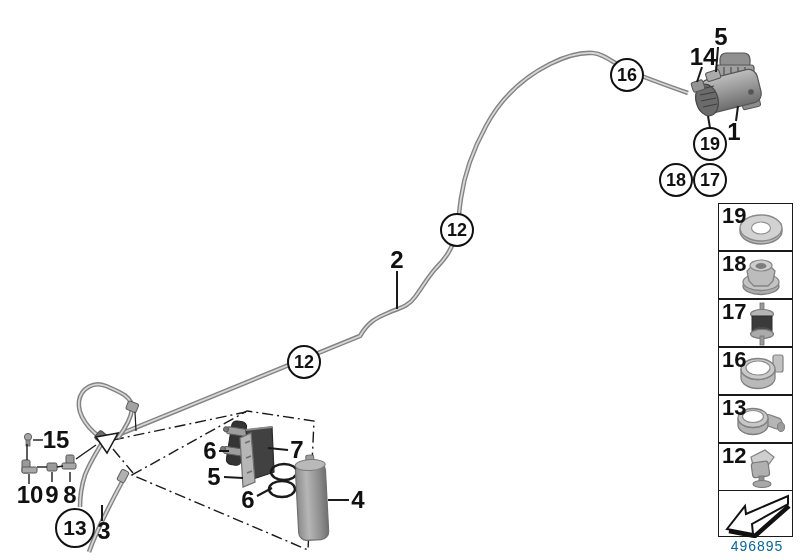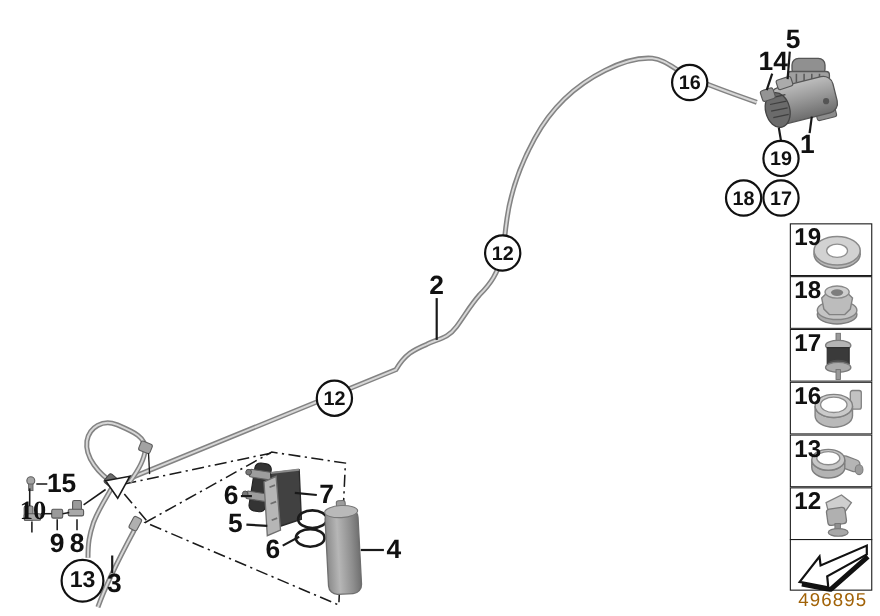--- a/index.html
+++ b/index.html
@@ -10,21 +10,21 @@
            border:2.5px solid #111;border-radius:50%;display:flex;align-items:center;
            justify-content:center;font-weight:bold;color:#111;box-sizing:border-box;}
   .co-sm{width:34px;height:34px;font-size:18px;}
   .co-lg{width:40px;height:40px;font-size:21px;}
   .plabel{position:absolute;transform:translate(-50%,-50%);font-weight:bold;
           font-size:24px;color:#111;line-height:1;white-space:nowrap;}
   .legend-box{position:absolute;left:718px;width:75px;height:48px;border:1.6px solid #1a1a1a;
               background:#fff;box-sizing:border-box;}
   .legend-num{position:absolute;left:3px;top:0px;font-weight:bold;font-size:22px;color:#111;line-height:1.1;}
   .legend-ico{position:absolute;left:0;top:0;}
-  .caption{position:absolute;transform:translate(-50%,-50%);font-size:17px;color:#a16207;letter-spacing:1px;}
+  .caption{position:absolute;transform:translate(-50%,-50%);font-size:14px;color:#0369a1;letter-spacing:1px;}
 </style>
 </head>
 <body>
 
 <div id="stage">
 
   <svg id="art" width="800" height="560" viewBox="0 0 800 560">
     <defs>
       <linearGradient id="gb" x1="0" y1="0" x2="0" y2="1">
         <stop offset="0" stop-color="#bdbdbd"></stop>
@@ -154,21 +154,21 @@
   <div class="callout co-lg" style="left:75px;top:528px;">13</div>
   <div class="callout co-sm" style="left:710px;top:144px;">19</div>
   <div class="callout co-sm" style="left:676px;top:180px;">18</div>
   <div class="callout co-sm" style="left:710px;top:180px;">17</div>
 
   <div class="plabel" style="left:721px;top:37px;">5</div>
   <div class="plabel" style="left:703px;top:57px;text-align:right;">14</div>
   <div class="plabel" style="left:734px;top:132px;">1</div>
   <div class="plabel" style="left:397px;top:260px;">2</div>
   <div class="plabel" style="left:56px;top:440px;">15</div>
-  <div class="plabel" style="left:30px;top:465px;font-family:Liberation Serif, serif;">10</div>
+  <div class="plabel" style="left:30px;top:495px;">10</div>
   <div class="plabel" style="left:52px;top:495px;">9</div>
   <div class="plabel" style="left:70px;top:495px;">8</div>
   <div class="plabel" style="left:104px;top:531px;">3</div>
   <div class="plabel" style="left:210px;top:451px;">6</div>
   <div class="plabel" style="left:214px;top:477px;">5</div>
   <div class="plabel" style="left:297px;top:450px;">7</div>
   <div class="plabel" style="left:248px;top:500px;">6</div>
   <div class="plabel" style="left:358px;top:500px;">4</div>
 
   <div class="legend-box" style="top:203px;">

